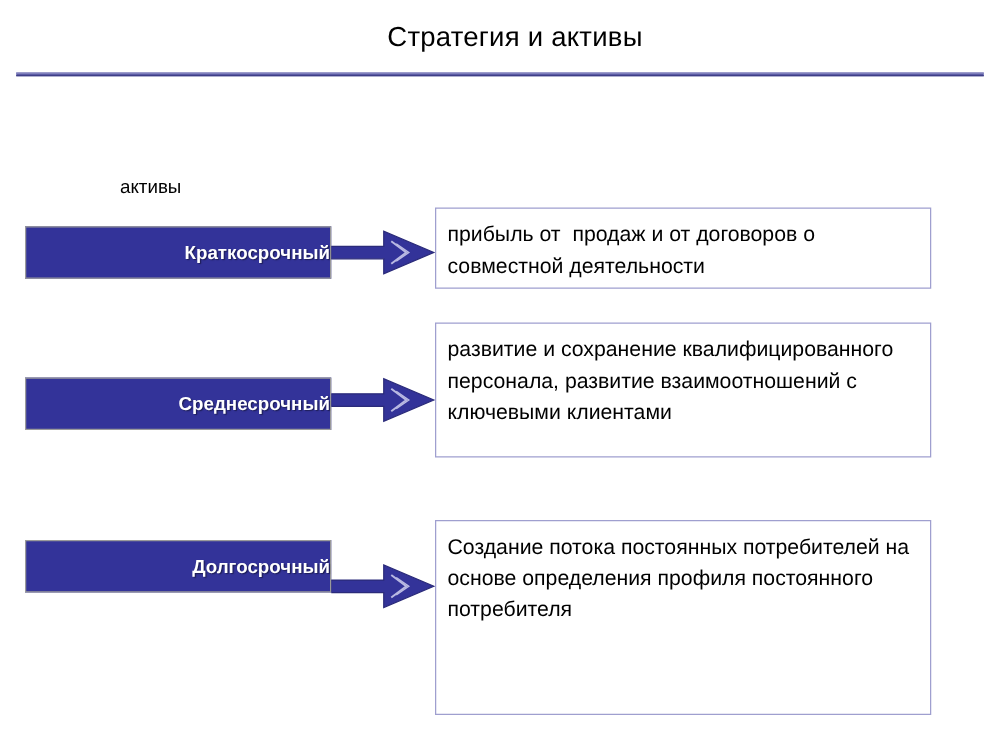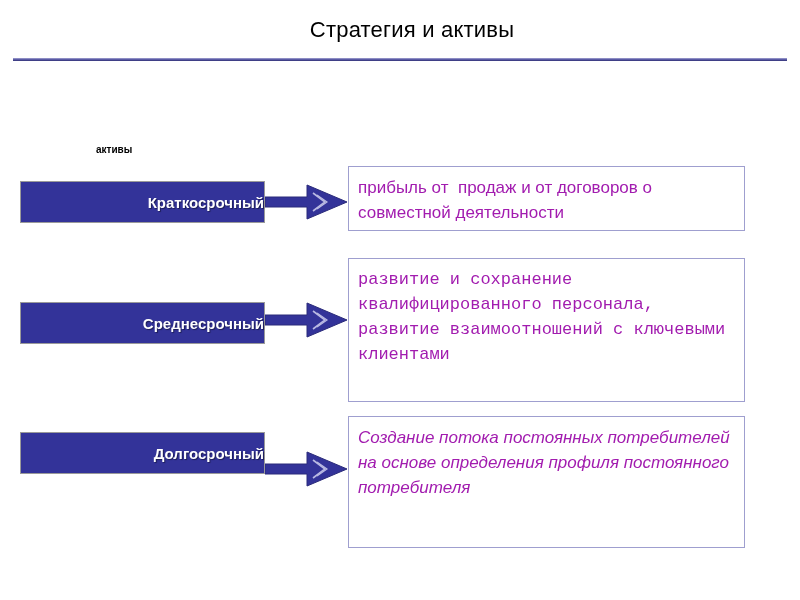--- a/index.html
+++ b/index.html
@@ -49,22 +49,22 @@
     border-top: 1px solid #8d8dc4;
     border-bottom: 1px solid #3f3f86;
     box-sizing: border-box;
   }
 
   
   #assets-label {
     position: absolute;
     left: 96px;
     top: 141px;
-    font-size: 10px;
-    font-weight: bold;
+    font-size: 15px;
+    font-weight: normal;
     line-height: 18px;
     color: #000000;
     white-space: nowrap;
   }
 
   
   .term-box {
     position: absolute;
     left: 20px;
     width: 245px;
@@ -108,27 +108,27 @@
     left: 348px;
     width: 397px;
     background: #ffffff;
     border: 1px solid #9f9fcf;
     box-sizing: border-box;
     padding: 8px 9px 8px 9px;
   }
   .desc-text {
     font-size: 17px;
     line-height: 25px;
-    color: #a21caf;
+    color: #000000;
     white-space: pre-wrap;
   }
 
   #desc-box-0 { top: 166px; height: 65px; }
-  #desc-box-1 { top: 258px; height: 144px; font-family: Liberation Mono, monospace; }
-  #desc-box-2 { top: 416px; height: 132px; font-style: italic; }
+  #desc-box-1 { top: 258px; height: 108px; }
+  #desc-box-2 { top: 416px; height: 156px; }
 </style>
 </head>
 <body>
 
 <div id="slide">
 
   <div id="slide-title">Стратегия и активы</div>
 
   <div id="title-rule"></div>
 

